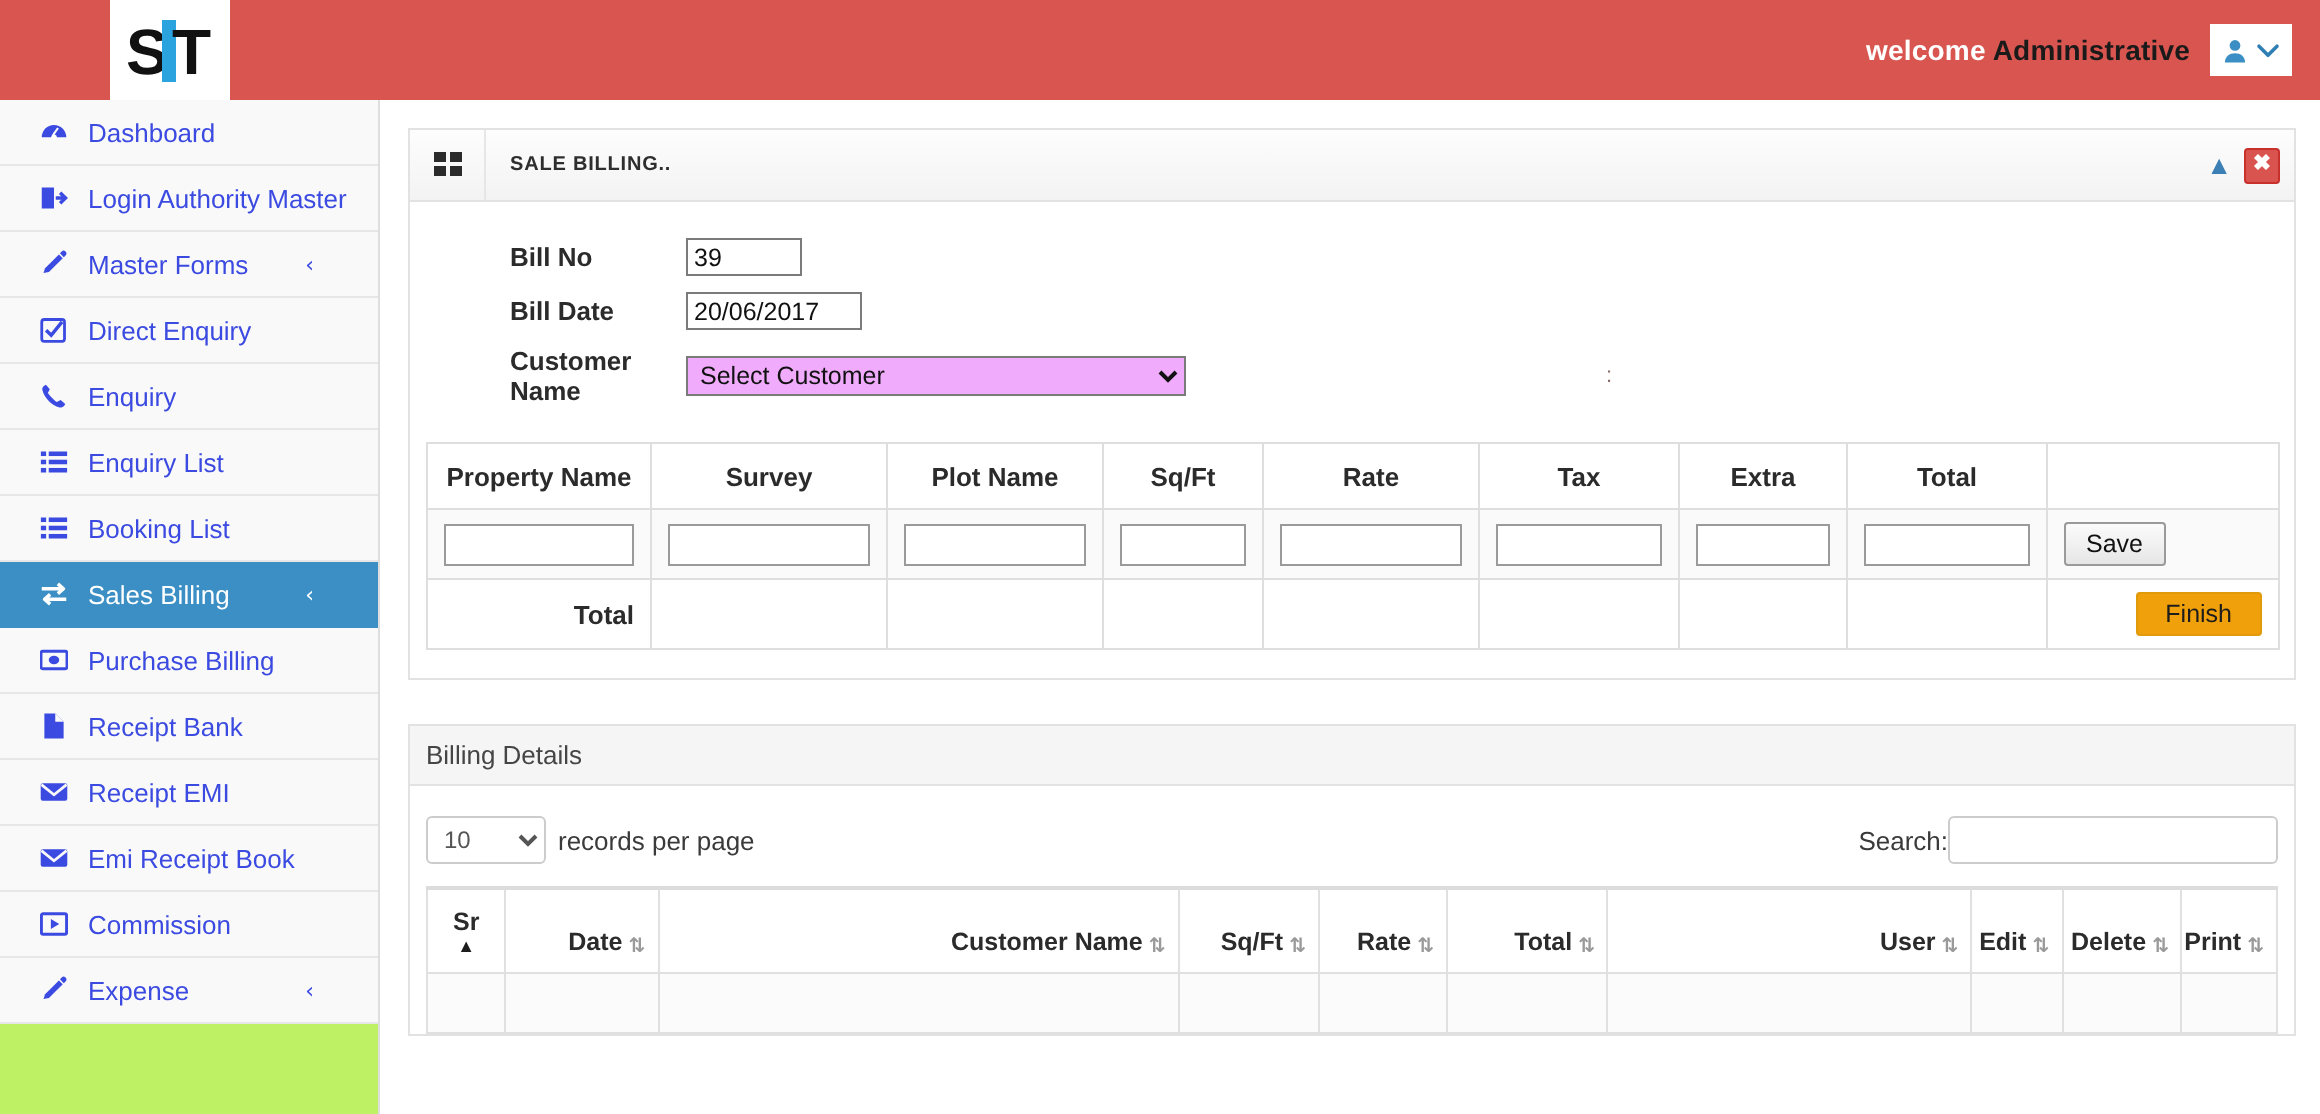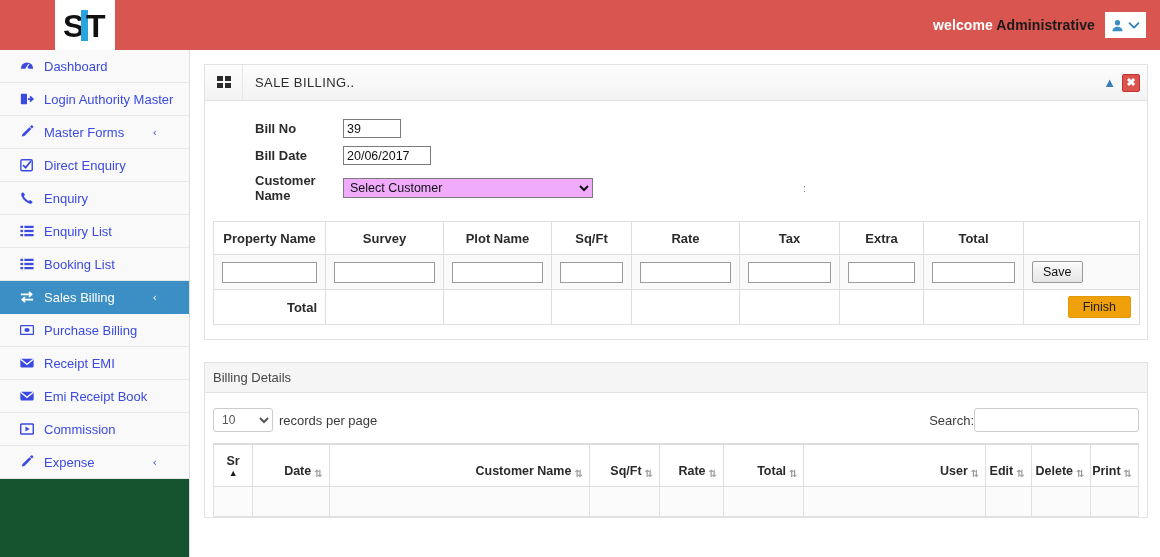--- a/index.html
+++ b/index.html
@@ -38,21 +38,21 @@
     height: 26px; min-width: 40px;
     display: flex; align-items: center; justify-content: center; gap: 4px;
     padding: 0 6px; cursor: pointer;
   }
   .user-btn svg { display:block; }
 
   
   .sidebar {
     position: absolute; left: 0; top: 50px;
     width: 190px; height: 507px;
-    background: #14532d;
+    background: #bef264;
     border-right: 1px solid #dedede;
   }
   .side-item {
     height: 33px;
     display: flex; align-items: center;
     padding: 0 12px 0 20px;
     border-bottom: 1px solid #e7e7e7;
     color: #3b4ae0;
     font-size: 13px;
     cursor: pointer;
@@ -95,21 +95,21 @@
     position: relative;
   }
   .panel-head .ph-icon {
     width: 38px;
     display: flex; align-items: center; justify-content: center;
     border-right: 1px solid #e6e6e6;
   }
   .panel-title {
     display: flex; align-items: center;
     padding-left: 12px;
-    font-size: 13px; font-weight: normal;
+    font-size: 10px; font-weight: bold;
     letter-spacing: .4px; color: #2e2e2e;
   }
   .panel-tools {
     margin-left: auto;
     display: flex; align-items: center; gap: 6px;
     padding-right: 7px;
   }
   .collapse-ico { color:#3b7fb5; font-size: 13px; cursor: pointer; line-height: 1;}
   .close-btn {
     width: 18px; height: 18px;
@@ -377,20 +377,29 @@
       <span class="si-chev">‹</span>
     </div>
     <div class="side-item">
       <span class="si-ico">
         <svg width="14" height="14" viewBox="0 0 16 16">
           <rect x="0.6" y="3" width="14.8" height="10" rx="1" fill="none" stroke="#3b4ae0" stroke-width="1.6"></rect>
           <ellipse cx="8" cy="8" rx="3" ry="2.4" fill="#3b4ae0"></ellipse>
         </svg>
       </span>
       <span class="si-label">Purchase Billing</span>
+    </div>
+    <div class="side-item">
+      <span class="si-ico">
+        <svg width="14" height="14" viewBox="0 0 16 16">
+          <path d="M2.5 0.8 h6.2 L13.5 5.6 V15.2 H2.5 Z" fill="#3b4ae0"></path>
+          <path d="M8.7 0.8 V5.6 H13.5" fill="#f9f9f9"></path>
+        </svg>
+      </span>
+      <span class="si-label">Receipt Bank</span>
     </div>
     <div class="side-item">
       <span class="si-ico">
         <svg width="14" height="14" viewBox="0 0 16 16">
           <rect x="0.4" y="3" width="15.2" height="10" rx="1.2" fill="#3b4ae0"></rect>
           <path d="M0.8 3.8 L8 9.6 L15.2 3.8" stroke="#f9f9f9" stroke-width="1.6" fill="none"></path>
         </svg>
       </span>
       <span class="si-label">Receipt EMI</span>
     </div>

